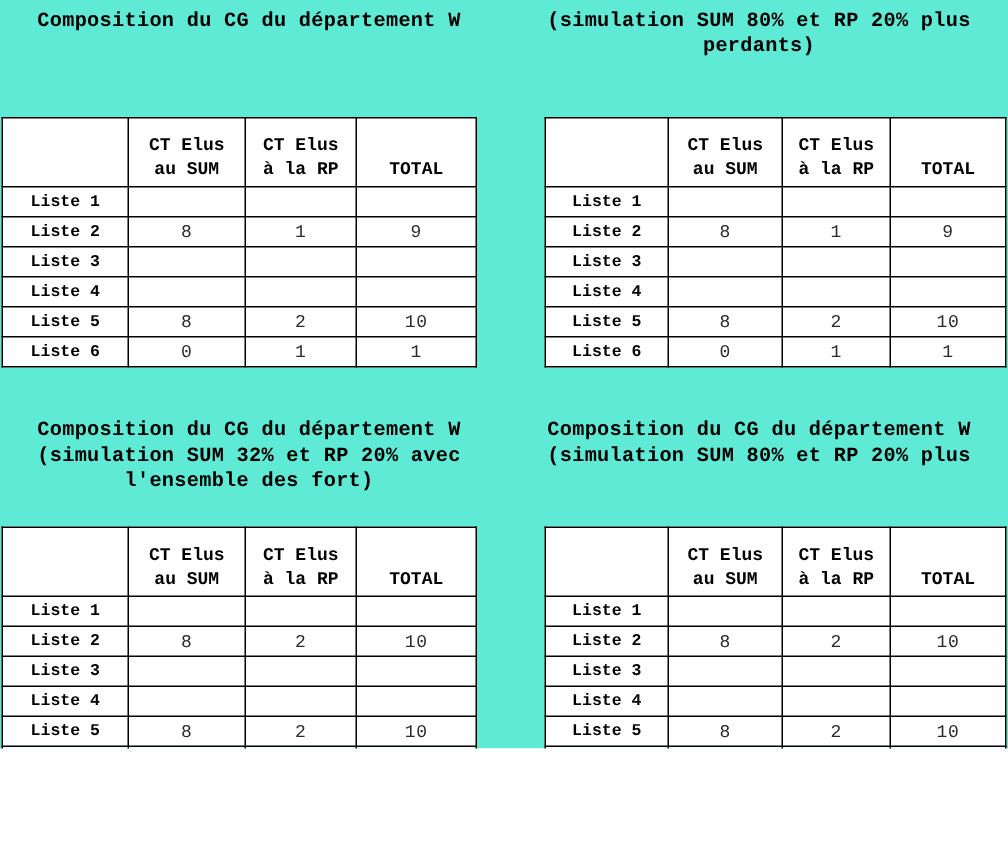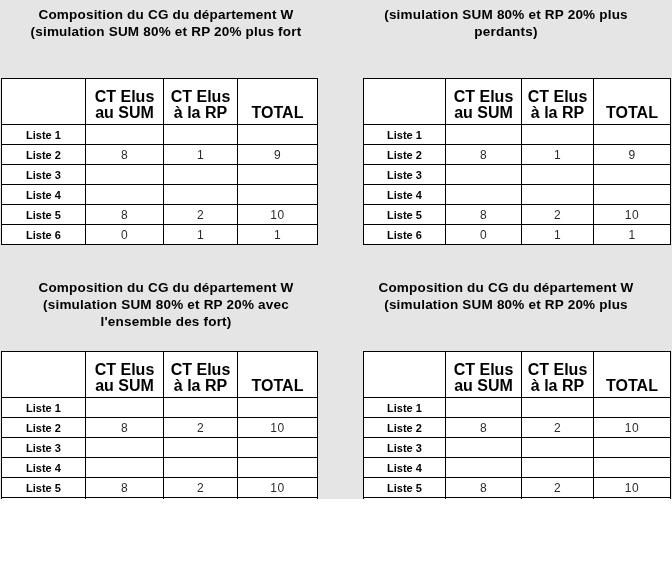--- a/index.html
+++ b/index.html
@@ -1,18 +1,18 @@
 <!DOCTYPE html>
 <html><head>
 <meta charset="utf-8">
 <style>
   html, body { margin:0; padding:0; background:#ffffff; }
   .canvas {
-    position:relative; width:672px; height:499px; background:#e5e5e5;
-    font-family:Liberation Sans, sans-serif; color:#000000;
+    position:relative; width:672px; height:499px; background:#5eead4;
+    font-family:Liberation Mono, monospace; color:#000000;
   }
   .title {
     position:absolute; text-align:center; font-weight:bold;
     font-size:13.5px; line-height:17px; letter-spacing:0.2px; color:#000;
   }
   .t-a { left:0px;   top:6px;   width:332px; }
   .t-b { left:340px; top:6px;   width:332px; }
   .t-c { left:0px;   top:279px; width:332px; }
   .t-d { left:340px; top:279px; width:332px; }
 
@@ -22,39 +22,38 @@
   }
   .tbl-a { left:1px;   top:78px;  }
   .tbl-b { left:363px; top:78px;  }
   .tbl-c { left:1px;   top:351px; }
   .tbl-d { left:363px; top:351px; }
 
   table.grid th, table.grid td {
     border:1px solid #000000; padding:0; text-align:center; overflow:hidden;
   }
   table.grid thead th {
-    height:42px; font-size:16px; font-weight:bold; line-height:16px;
+    height:42px; font-size:12px; font-weight:bold; line-height:16px;
     vertical-align:bottom; padding-bottom:3px; white-space:pre-line;
   }
   table.grid tbody th {
     height:19px; font-size:11px; font-weight:bold;
   }
   table.grid tbody td {
     height:19px; font-size:12px; font-weight:normal; color:#2b2b2b;
     letter-spacing:0.5px;
   }
 </style>
 </head>
 <body>
 
 <div class="canvas">
 
   <div class="title t-a">
     <div>Composition du CG du département W</div>
-    <div>(simulation SUM 80% et RP 20% plus fort</div>
   </div>
   <table class="grid tbl-a">
     <colgroup>
         <col style="width:84px">
         <col style="width:78px">
         <col style="width:74px">
         <col style="width:80px">
       </colgroup>
     <thead>
       <tr>
@@ -162,21 +161,21 @@
         <th>Liste 6</th>
         <td>0</td>
         <td>1</td>
         <td>1</td>
       </tr>
     </tbody>
   </table>
 
   <div class="title t-c">
     <div>Composition du CG du département W</div>
-    <div>(simulation SUM 80% et RP 20% avec</div>
+    <div>(simulation SUM 32% et RP 20% avec</div>
     <div>l'ensemble des fort)</div>
   </div>
   <table class="grid tbl-c">
     <colgroup>
         <col style="width:84px">
         <col style="width:78px">
         <col style="width:74px">
         <col style="width:80px">
       </colgroup>
     <thead>

